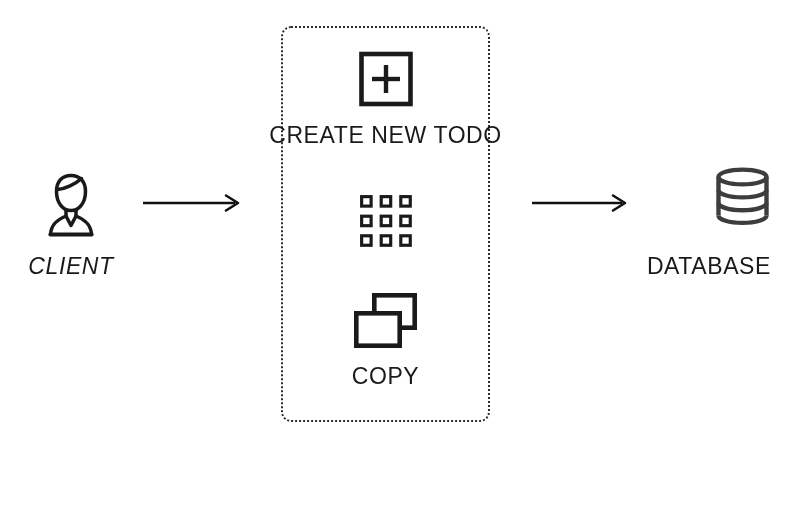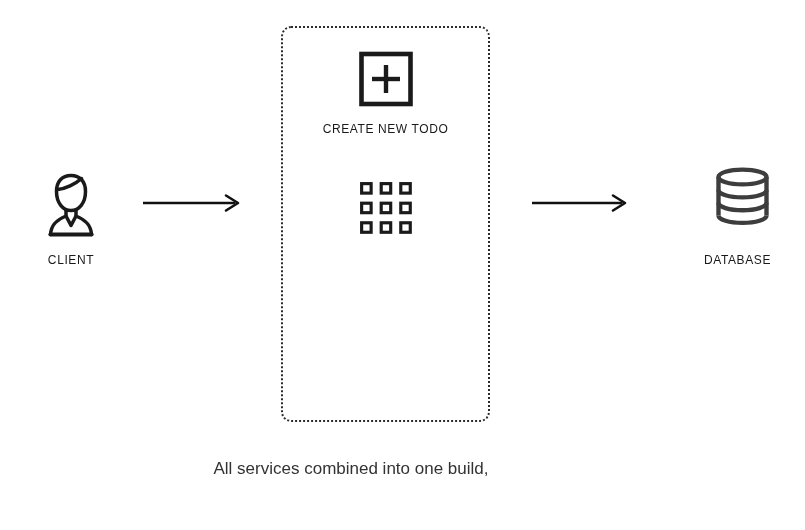--- a/index.html
+++ b/index.html
@@ -9,29 +9,29 @@
     width: 805px;
     height: 530px;
     background: #ffffff;
     font-family: "Liberation Sans", sans-serif;
     color: #1a1a1a;
     overflow: hidden;
   }
   .abs { position: absolute; }
 
   .node-label {
-    font-size: 12px;
+    font-size: 23px;
     letter-spacing: 0.6px;
     color: #1a1a1a;
     text-align: center;
     white-space: nowrap;
   }
 
   .client-group { left: 18px; top: 172px; width: 106px; display: flex; flex-direction: column; align-items: center; }
-  .client-group .node-label { margin-top: 15px; }
+  .client-group .node-label { margin-top: 15px; font-style: italic; }
 
   .arrow-1 { left: 141px; top: 191px; }
   .arrow-2 { left: 530px; top: 191px; }
 
   .services-box {
     left: 281px; top: 26px;
     width: 209px; height: 396px;
     border: 2px dotted #2b2b2b;
     border-radius: 10px;
     display: flex;
@@ -105,20 +105,29 @@
           <rect x="1.6" y="20.8" width="9.3" height="9.3"></rect>
           <rect x="20.8" y="20.8" width="9.3" height="9.3"></rect>
           <rect x="40.0" y="20.8" width="9.3" height="9.3"></rect>
           <rect x="1.6" y="40.0" width="9.3" height="9.3"></rect>
           <rect x="20.8" y="40.0" width="9.3" height="9.3"></rect>
           <rect x="40.0" y="40.0" width="9.3" height="9.3"></rect>
         </svg>
       </span>
     </div>
 
+    <div class="service-group">
+      <span>
+        <svg width="63" height="55" viewBox="0 0 63 55" fill="none" stroke="#1a1a1a" stroke-width="4.6">
+          <rect x="20.3" y="2.3" width="40.4" height="32.4"></rect>
+          <rect x="2.3" y="20.3" width="43.4" height="32.4" fill="#ffffff"></rect>
+        </svg>
+      </span>
+      <div class="node-label">COPY</div>
+    </div>
 
   </div>
 
   <span class="abs arrow-2">
     <svg width="100" height="24" viewBox="0 0 100 24" fill="none" stroke="#111111" stroke-width="2.6">
       <line x1="2" y1="12" x2="92" y2="12"></line>
       <polyline points="83,4.5 95,12 83,19.5" stroke-linecap="round" stroke-linejoin="round"></polyline>
     </svg>
   </span>
 
@@ -130,16 +139,15 @@
         <path d="M52.5,10 L52.5,48.5"></path>
         <path d="M4.5,23 A24,7.4 0 0 0 52.5,23"></path>
         <path d="M4.5,35.8 A24,7.4 0 0 0 52.5,35.8"></path>
         <path d="M4.5,48.5 A24,7.4 0 0 0 52.5,48.5"></path>
       </svg>
     </span>
     <div class="node-label">DATABASE</div>
   </div>
 
   <div class="abs caption">
-    <div>All services combined into one build,</div>
   </div>
 
 </div>
 
 </body></html>

